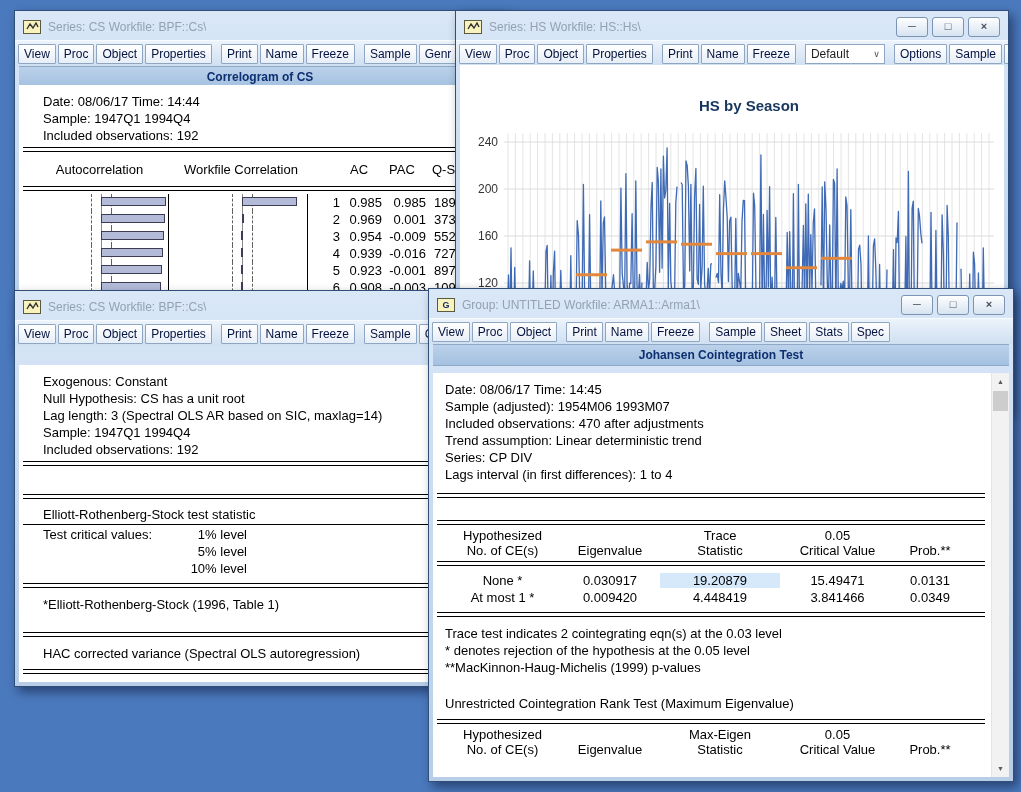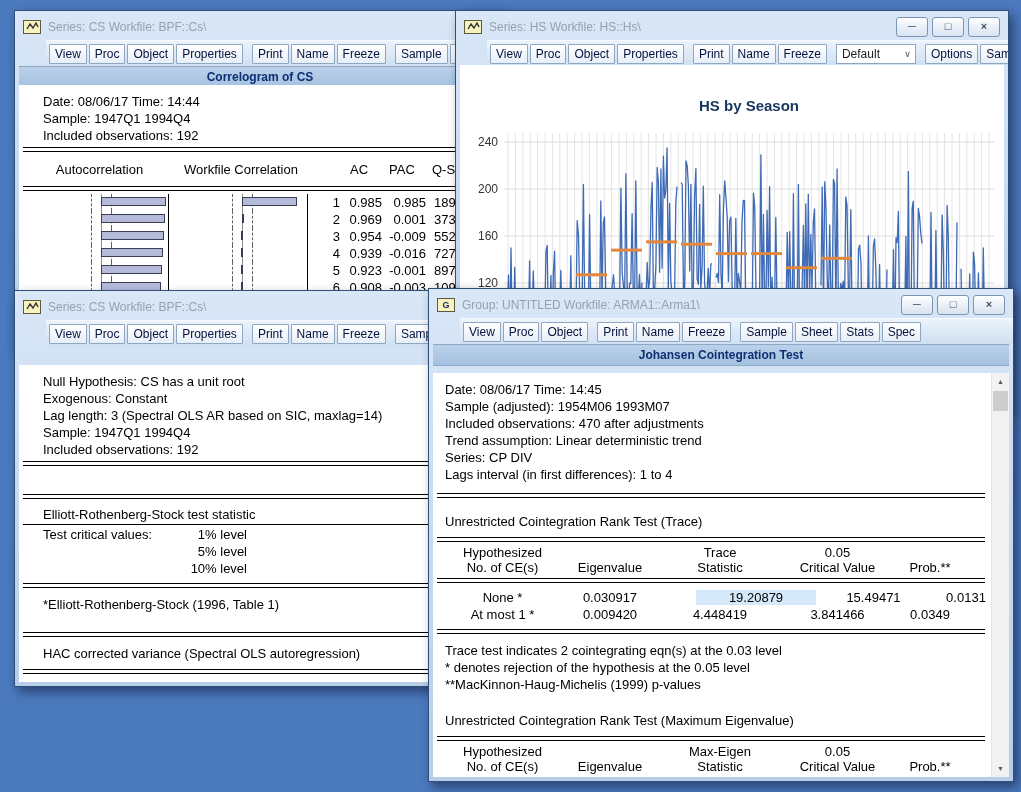--- a/index.html
+++ b/index.html
@@ -11,21 +11,21 @@
             font-size:12px;color:#93a1b0;}
   .wicon{width:18px;height:14px;margin-right:7px;background:#f8f3bd;border:1px solid #5a5a40;
          box-sizing:border-box;flex:none;display:flex;align-items:center;justify-content:center;
          font-size:9px;font-weight:bold;color:#1a2c6b;}
   .ttext{white-space:nowrap;overflow:hidden;}
   .winctl{margin-left:auto;display:flex;gap:4px;}
   .ctlbtn{width:30px;height:18px;border:1px solid #7b94b3;border-radius:3px;
           background:linear-gradient(#fefefe,#d7e3f1);font-size:11px;color:#444e5c;
           display:flex;align-items:center;justify-content:center;line-height:1;font-weight:bold;}
   .toolbar{height:25px;display:flex;align-items:center;padding:0 3px;
-           background:linear-gradient(#ecf3fb,#cfe0f2);border-top:1px solid #f6fbff;overflow:hidden;margin-left:31px;}
+           background:linear-gradient(#ecf3fb,#cfe0f2);border-top:1px solid #f6fbff;overflow:hidden;}
   .tbtn{height:20px;padding:2px 5px;margin-right:2px;background:linear-gradient(#ffffff,#e7eef7);
         border:1px solid #8ea6c2;font-size:12px;color:#04123f;white-space:nowrap;border-radius:1px;
         font-family:"Liberation Sans",sans-serif;box-sizing:border-box;flex:none;}
   .tgap{width:7px;flex:none;}
   .dd{width:80px;height:20px;background:#fff;border:1px solid #8ea6c2;display:flex;align-items:center;
       font-size:12px;color:#222;padding:0 4px 0 5px;margin-right:2px;flex:none;box-sizing:border-box;}
   .dd .chev{margin-left:auto;font-size:9px;color:#555;}
   .band{height:20px;line-height:20px;text-align:center;font-size:12px;font-weight:bold;color:#0e2f70;
         background:linear-gradient(#bcd1ea,#a3c1e0);border-top:1px solid #8fa8c6;border-bottom:1px solid #8fa8c6;
         margin:0 4px;}
@@ -396,22 +396,22 @@
         <button class="tbtn">Name</button>
         <button class="tbtn">Freeze</button>
         <span class="tgap"></span>
         <button class="tbtn">Sample</button>
         <button class="tbtn">Genr</button>
         <button class="tbtn">Sheet</button>
       </div>
     <div class="content" style="top:74px;">
       <div style="height:8px;"></div>
       <div id="ersInfo">
+          <div class="tl">Exogenous: Constant</div>
           <div class="tl">Null Hypothesis: CS has a unit root</div>
-          <div class="tl">Exogenous: Constant</div>
           <div class="tl">Lag length: 3 (Spectral OLS AR based on SIC, maxlag=14)</div>
           <div class="tl">Sample: 1947Q1 1994Q4</div>
           <div class="tl">Included observations: 192</div>
         </div>
       <div class="dsep"></div>
       <div style="height:22px;"></div>
       <div class="dsep"></div>
       <div style="height:4px;"></div>
       <div class="tl">Elliott-Rothenberg-Stock test statistic</div>
       <div class="ssep"></div>
@@ -472,21 +472,20 @@
             <div class="jl">Date: 08/06/17   Time: 14:45</div>
             <div class="jl">Sample (adjusted): 1954M06 1993M07</div>
             <div class="jl">Included observations: 470 after adjustments</div>
             <div class="jl">Trend assumption: Linear deterministic trend</div>
             <div class="jl">Series: CP DIV</div>
             <div class="jl">Lags interval (in first differences): 1 to 4</div>
           </div>
         <div style="height:7px;"></div>
         <div class="dsep"></div>
         <div style="height:12px;"></div>
-        <div class="jl">Unrestricted Cointegration Rank Test (Trace)</div>
         <div style="height:4px;"></div>
         <div class="dsep"></div>
         <div id="traceHdr" class="jtbl">
             <div class="jhrow">
               <span class="jhcell" style="width: 115px;">Hypothesized</span>
               <span class="jhcell" style="width: 100px;"></span>
               <span class="jhcell" style="width: 120px;">Trace</span>
               <span class="jhcell" style="width: 115px;">0.05</span>
               <span class="jhcell" style="width: 70px;"></span>
             </div>
@@ -497,21 +496,21 @@
               <span class="jhcell" style="width: 115px;">Critical Value</span>
               <span class="jhcell" style="width: 70px;">Prob.**</span>
             </div>
           </div>
         <div class="dsep"></div>
         <div style="height:3px;"></div>
         <div id="traceRows" class="jtbl">
             <div class="jdrow">
               <span class="jdcell" style="width: 115px;">None *</span>
               <span class="jdcell" style="width: 100px;">0.030917</span>
-              <span class="jdcell hl" style="width: 120px; margin-left: 36px;">19.20879</span>
+              <span class="jdcell hl" style="width: 120px;">19.20879</span>
               <span class="jdcell" style="width: 115px;">15.49471</span>
               <span class="jdcell" style="width: 70px;">0.0131</span>
             </div>
             <div class="jdrow">
               <span class="jdcell" style="width: 115px;">At most 1 *</span>
               <span class="jdcell" style="width: 100px;">0.009420</span>
               <span class="jdcell" style="width: 120px;">4.448419</span>
               <span class="jdcell" style="width: 115px;">3.841466</span>
               <span class="jdcell" style="width: 70px;">0.0349</span>
             </div>

